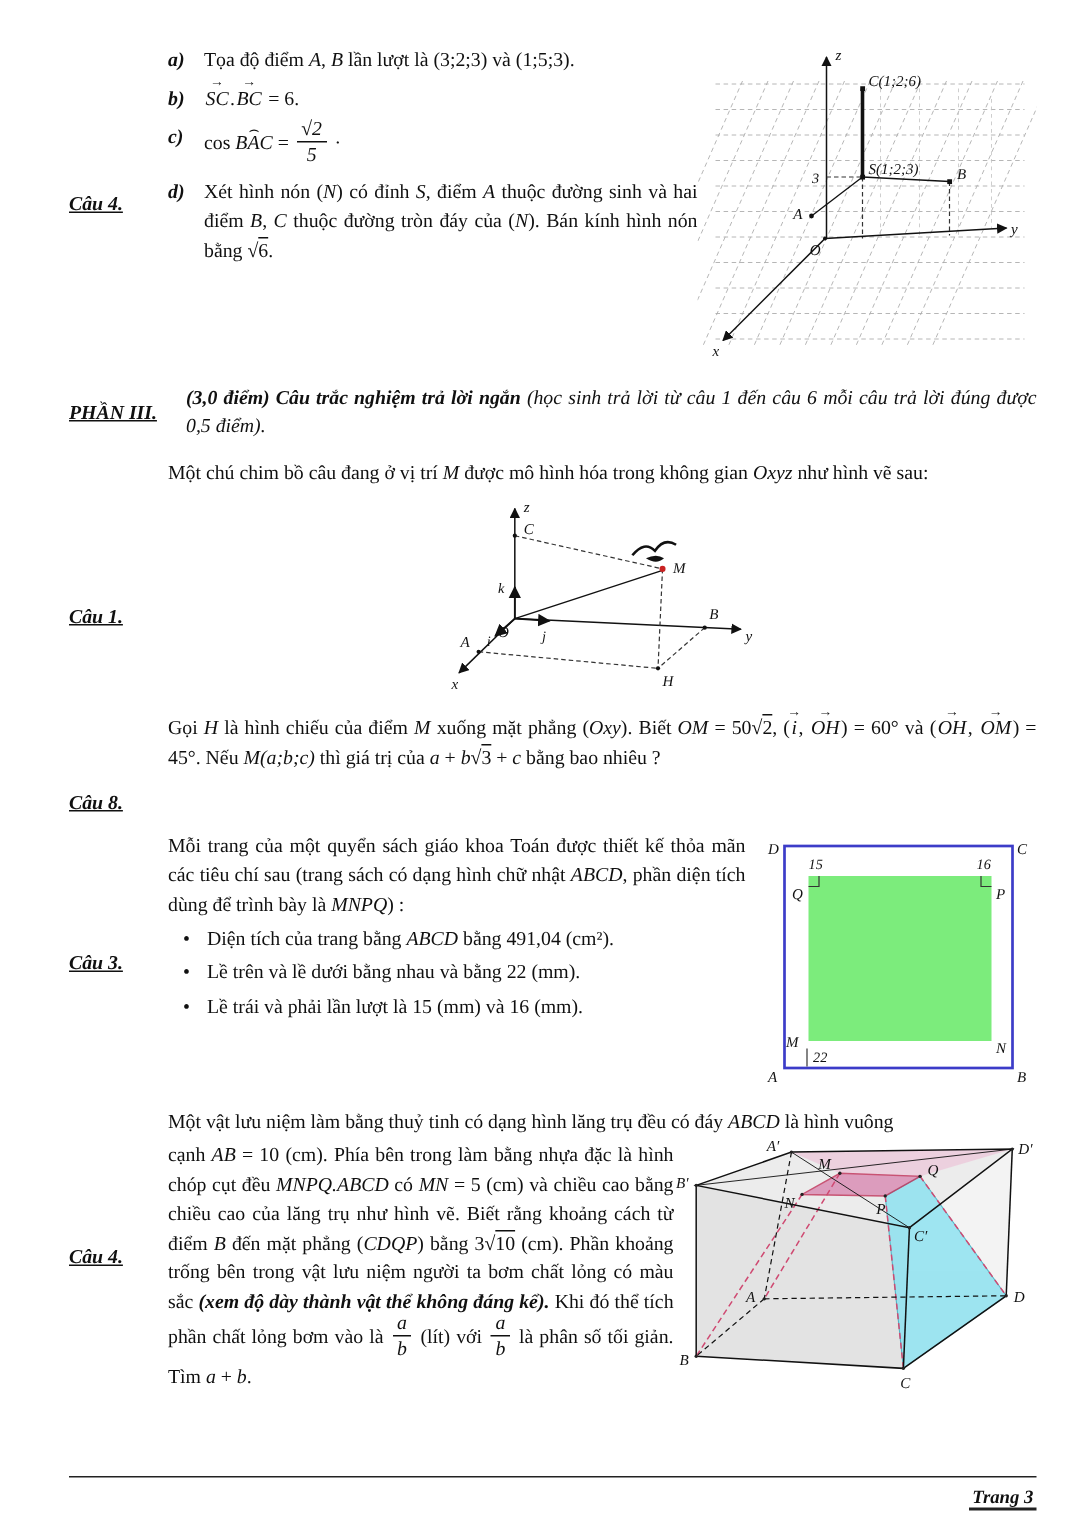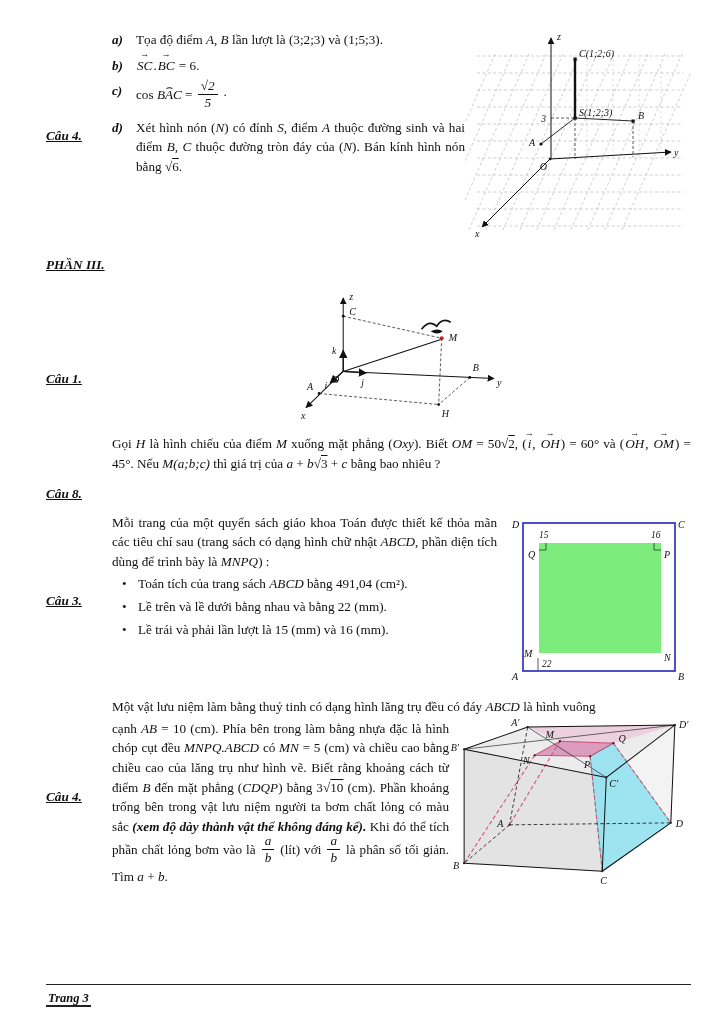--- a/index.html
+++ b/index.html
@@ -36,21 +36,21 @@
   .q3flex{display:flex;gap:12px}
   .q3text{flex:1;min-width:0}
   .fig3{flex:0 0 182px;margin-top:2px}
   .bullet{display:flex;margin:3px 0 3px 10px}
   .bchar{flex:0 0 16px}
   .btext{flex:1;text-align:justify}
   .fig4{float:right;width:242px;margin:2px 0 4px 8px}
   svg text{font-family:"Liberation Serif","DejaVu Serif",serif;font-style:italic;fill:#111;font-size:10px}
   svg text.sm{font-size:9.5px}
   .footer{position:absolute;left:46px;right:34px;bottom:16px;border-top:1.5px solid #222;
-          padding-top:3px;}
+          padding-top:3px;text-align:right}
   .footer .pg{font-weight:700;font-style:italic;font-size:12.5px;border-bottom:2px solid #222;padding:0 2px}
 </style>
 </head>
 <body>
 
 <div class="page">
 
   <section class="row">
     <div class="qlabel">Câu 4.</div>
     <div class="qbody">
@@ -146,25 +146,29 @@
       </div>
       <div class="item">
         <span class="ilabel">d)</span>
         <span class="itext"><span>Xét hình nón (</span><span class="m">N</span><span>) có đỉnh </span><span class="m">S</span><span>, điểm </span><span class="m">A</span><span> thuộc đường sinh và hai điểm </span><span class="m">B</span><span>, </span><span class="m">C</span><span> thuộc đường tròn đáy của (</span><span class="m">N</span><span>). Bán kính hình nón bằng </span><span>√</span><span class="ovl">6</span><span>.</span></span>
       </div>
     </div>
   </section>
 
   <section class="row">
     <div class="qlabel wide">PHẦN III.</div>
+    <div class="qbody">
+      <p><span class="bi">(3,0 điểm) </span><span class="bi">Câu trắc nghiệm trả lời ngắn </span><span class="i">(học sinh trả lời từ câu 1 đến câu 6 mỗi câu trả lời đúng được 0,5 điểm).</span></p>
+    </div>
   </section>
 
   <section class="row">
     <div class="qlabel">Câu 1.</div>
     <div class="qbody">
+      <p><span>Một chú chim bồ câu đang ở vị trí </span><span class="m">M</span><span> được mô hình hóa trong không gian </span><span class="m">Oxyz</span><span> như hình vẽ sau:</span></p>
 
       <div class="figcenter">
         <figure class="fig fig2">
           <svg viewBox="0 0 205 138">
             <defs>
               <marker id="a2" viewBox="0 0 10 10" refX="9" refY="5" markerWidth="7" markerHeight="7" orient="auto">
                 <path d="M0,0L10,5L0,10z" fill="#111"></path>
               </marker>
             </defs>
             <g stroke="#111" stroke-width="1" fill="none">
@@ -222,21 +226,21 @@
   </section>
 
   <section class="row">
     <div class="qlabel">Câu 3.</div>
     <div class="qbody">
       <div class="q3flex">
         <div class="q3text">
           <p><span>Mỗi trang của một quyển sách giáo khoa Toán được thiết kế thỏa mãn các tiêu chí sau (trang sách có dạng hình chữ nhật </span><span class="m">ABCD</span><span>, phần diện tích dùng để trình bày là </span><span class="m">MNPQ</span><span>) :</span></p>
           <div class="bullet">
             <span class="bchar">•</span>
-            <span class="btext"><span>Toán tích của trang sách </span><span class="m">ABCD</span><span> bằng 491,04 (cm²).</span></span>
+            <span class="btext"><span>Diện tích của trang bằng </span><span class="m">ABCD</span><span> bằng 491,04 (cm²).</span></span>
           </div>
           <div class="bullet">
             <span class="bchar">•</span>
             <span class="btext"><span>Lề trên và lề dưới bằng nhau và bằng 22 (mm).</span></span>
           </div>
           <div class="bullet">
             <span class="bchar">•</span>
             <span class="btext"><span>Lề trái và phải lần lượt là 15 (mm) và 16 (mm).</span></span>
           </div>
         </div>

